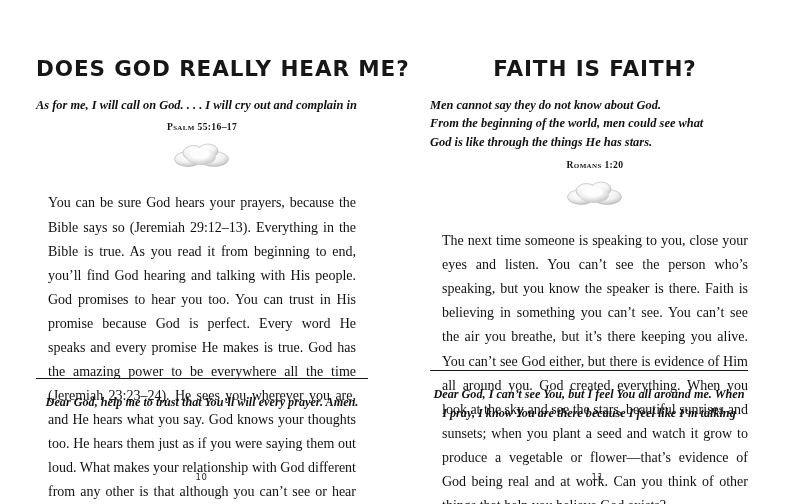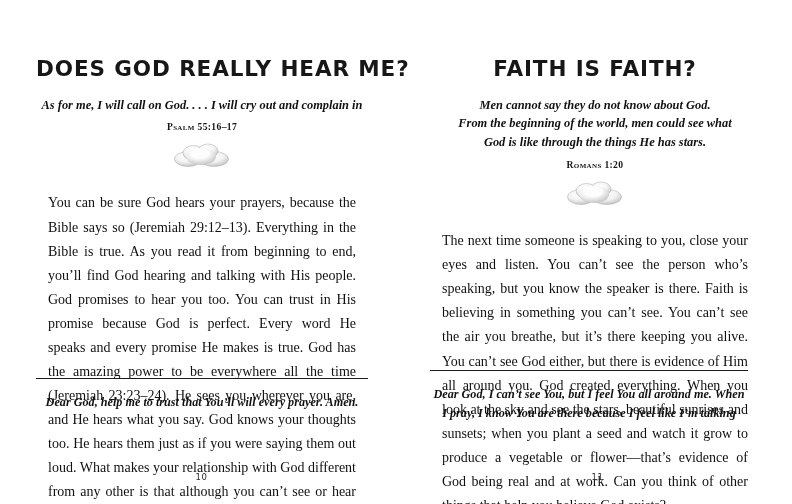--- a/index.html
+++ b/index.html
@@ -50,21 +50,20 @@
     font-size: 21.5px;
     letter-spacing: 0.9px;
     line-height: 1.1;
     color: #171717;
     white-space: nowrap;
   }
 
   .epigraph {
     margin: 0;
     padding-top: 15px;
-    text-align: center;
     font-style: italic;
     font-weight: 700;
     font-size: 12.4px;
     line-height: 1.52;
     color: #111111;
   }
 
   .epigraph .line { display: block; }
 
   .reference {

